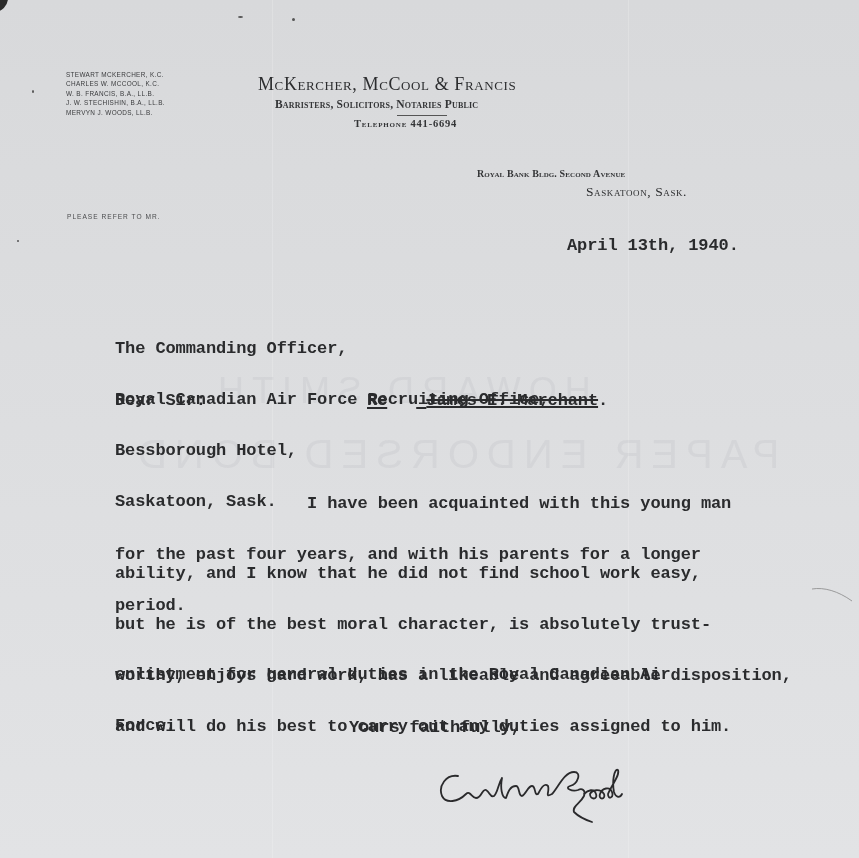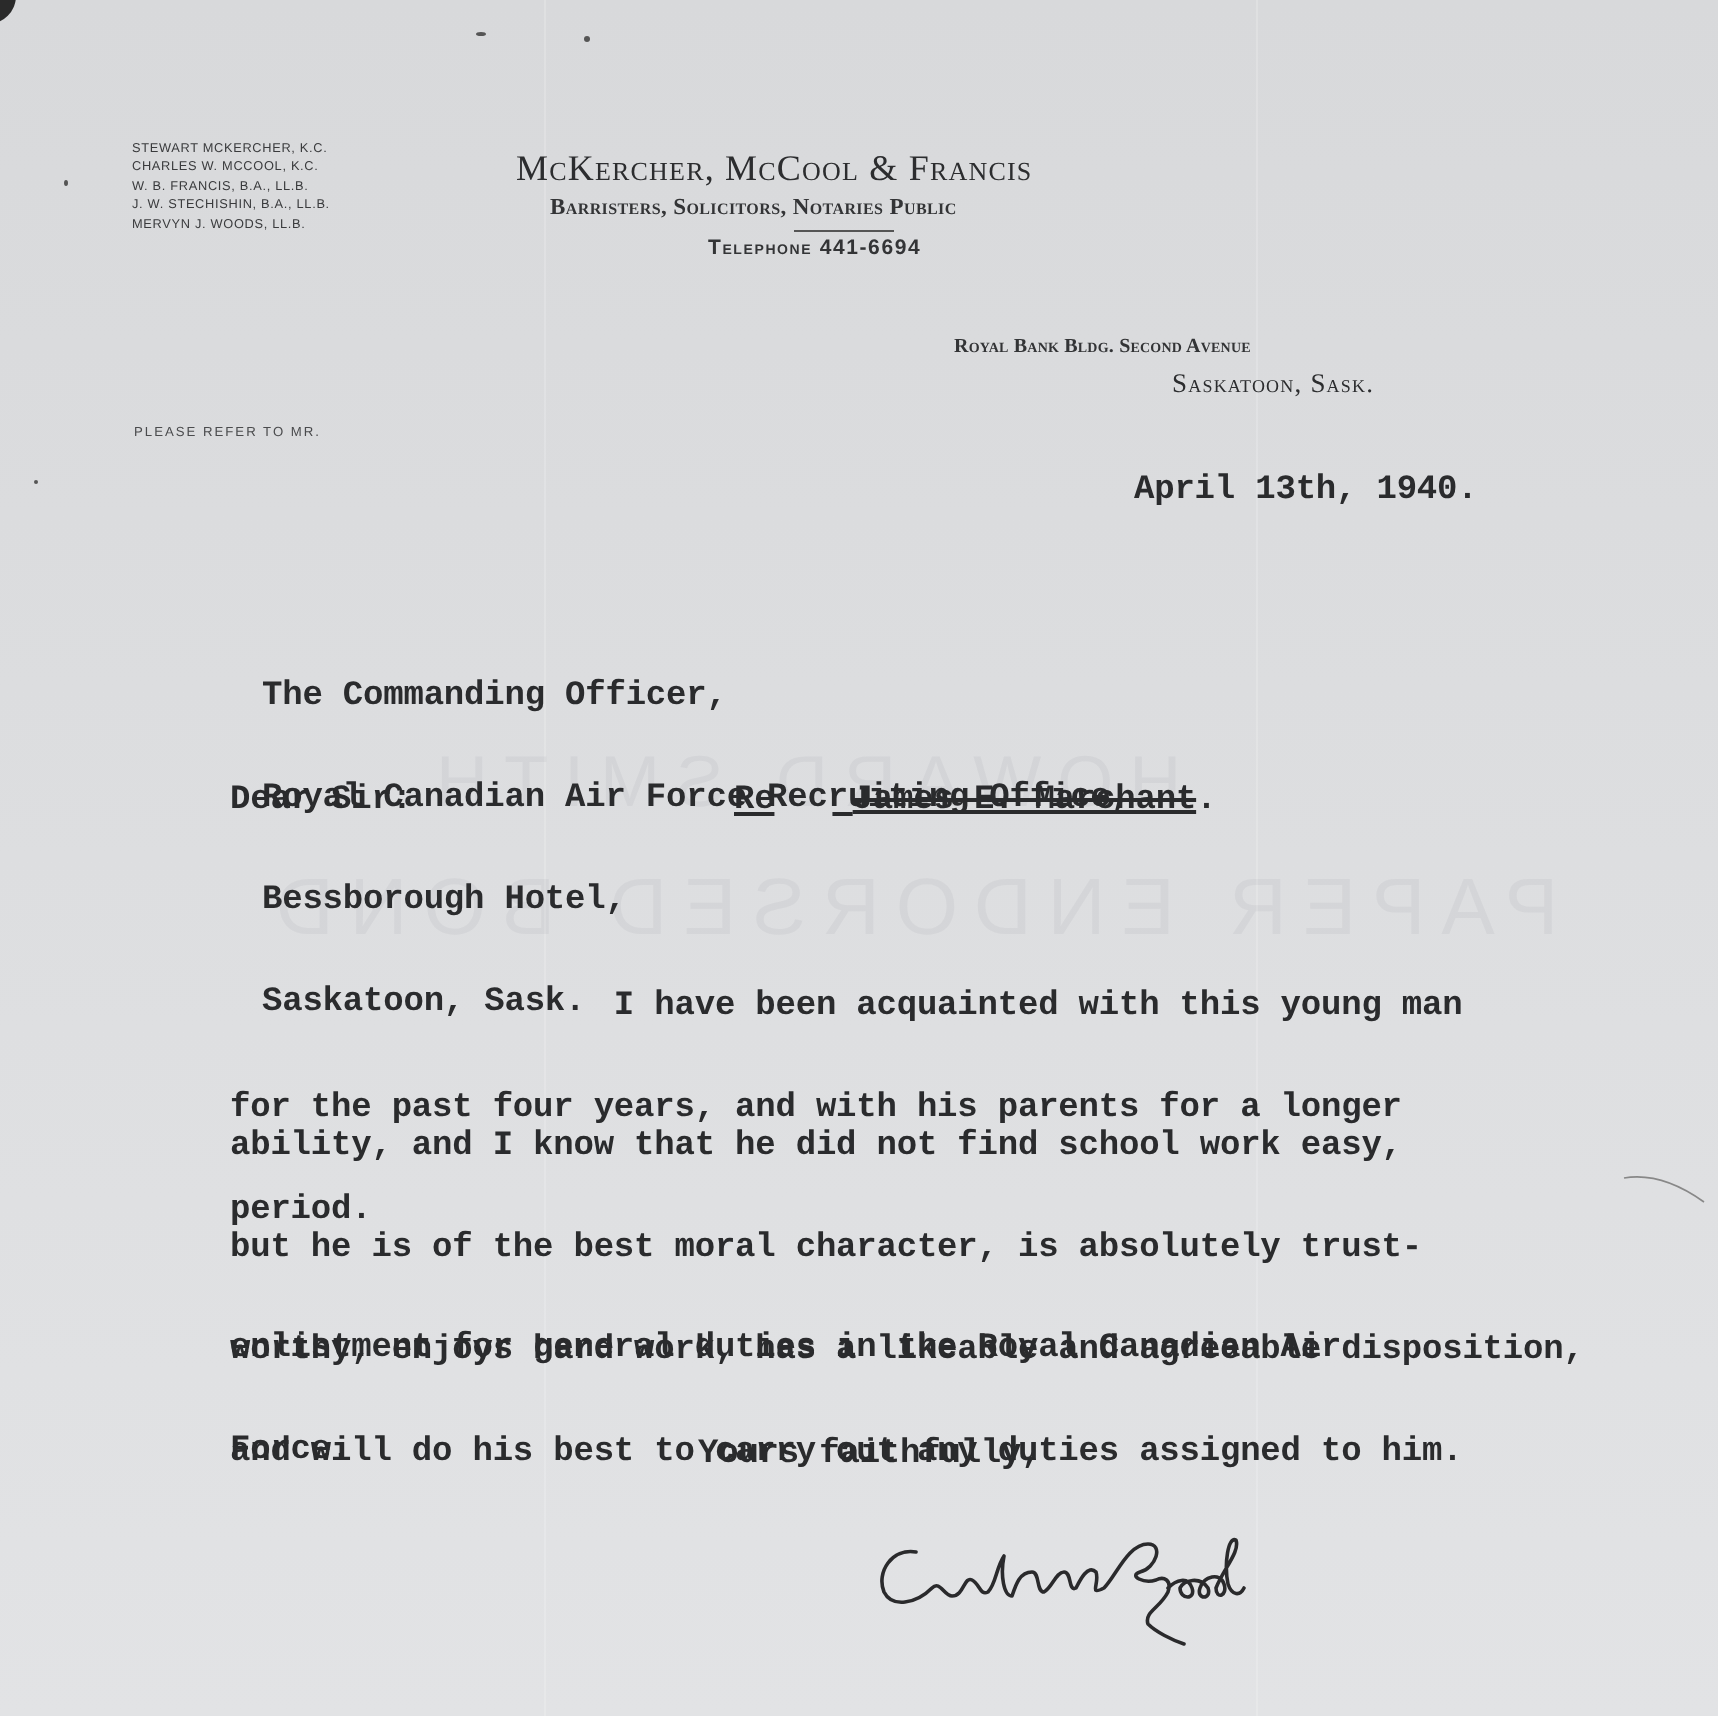--- a/index.html
+++ b/index.html
@@ -85,21 +85,21 @@
       left: 397px;
       top: 115px;
       width: 50px;
       height: 1px;
       background: #555;
     }
     .telephone {
       position: absolute;
       left: 354px;
       top: 118px;
-      font-family: Liberation Sans, sans-serif;
+      font-family: Liberation Serif, serif;
       font-size: 10.5px;
       font-weight: bold;
       font-variant: small-caps;
       letter-spacing: 0.8px;
       color: #333436;
       white-space: nowrap;
     }
     .addr-line1 {
       position: absolute;
       left: 477px;
@@ -138,21 +138,21 @@
       position: absolute;
       font-family: "Liberation Mono", monospace;
       font-size: 17px;
       font-weight: bold;
       color: #2a2b2d;
       white-space: pre;
       line-height: 17px;
       letter-spacing: -0.1px;
     }
     .date { left: 567px; top: 237px; }
-    .addressee { left: 115px; top: 306px; margin-left: 16px; }
+    .addressee { left: 115px; top: 306px; }
     .salutation { left: 115px; top: 392px; }
     .subject {
       left: 338px;
       top: 392px;
     }
     .subject .u {
       text-decoration: underline;
       text-decoration-thickness: 2px;
       text-underline-offset: 2px;
       margin-left: 29px;

